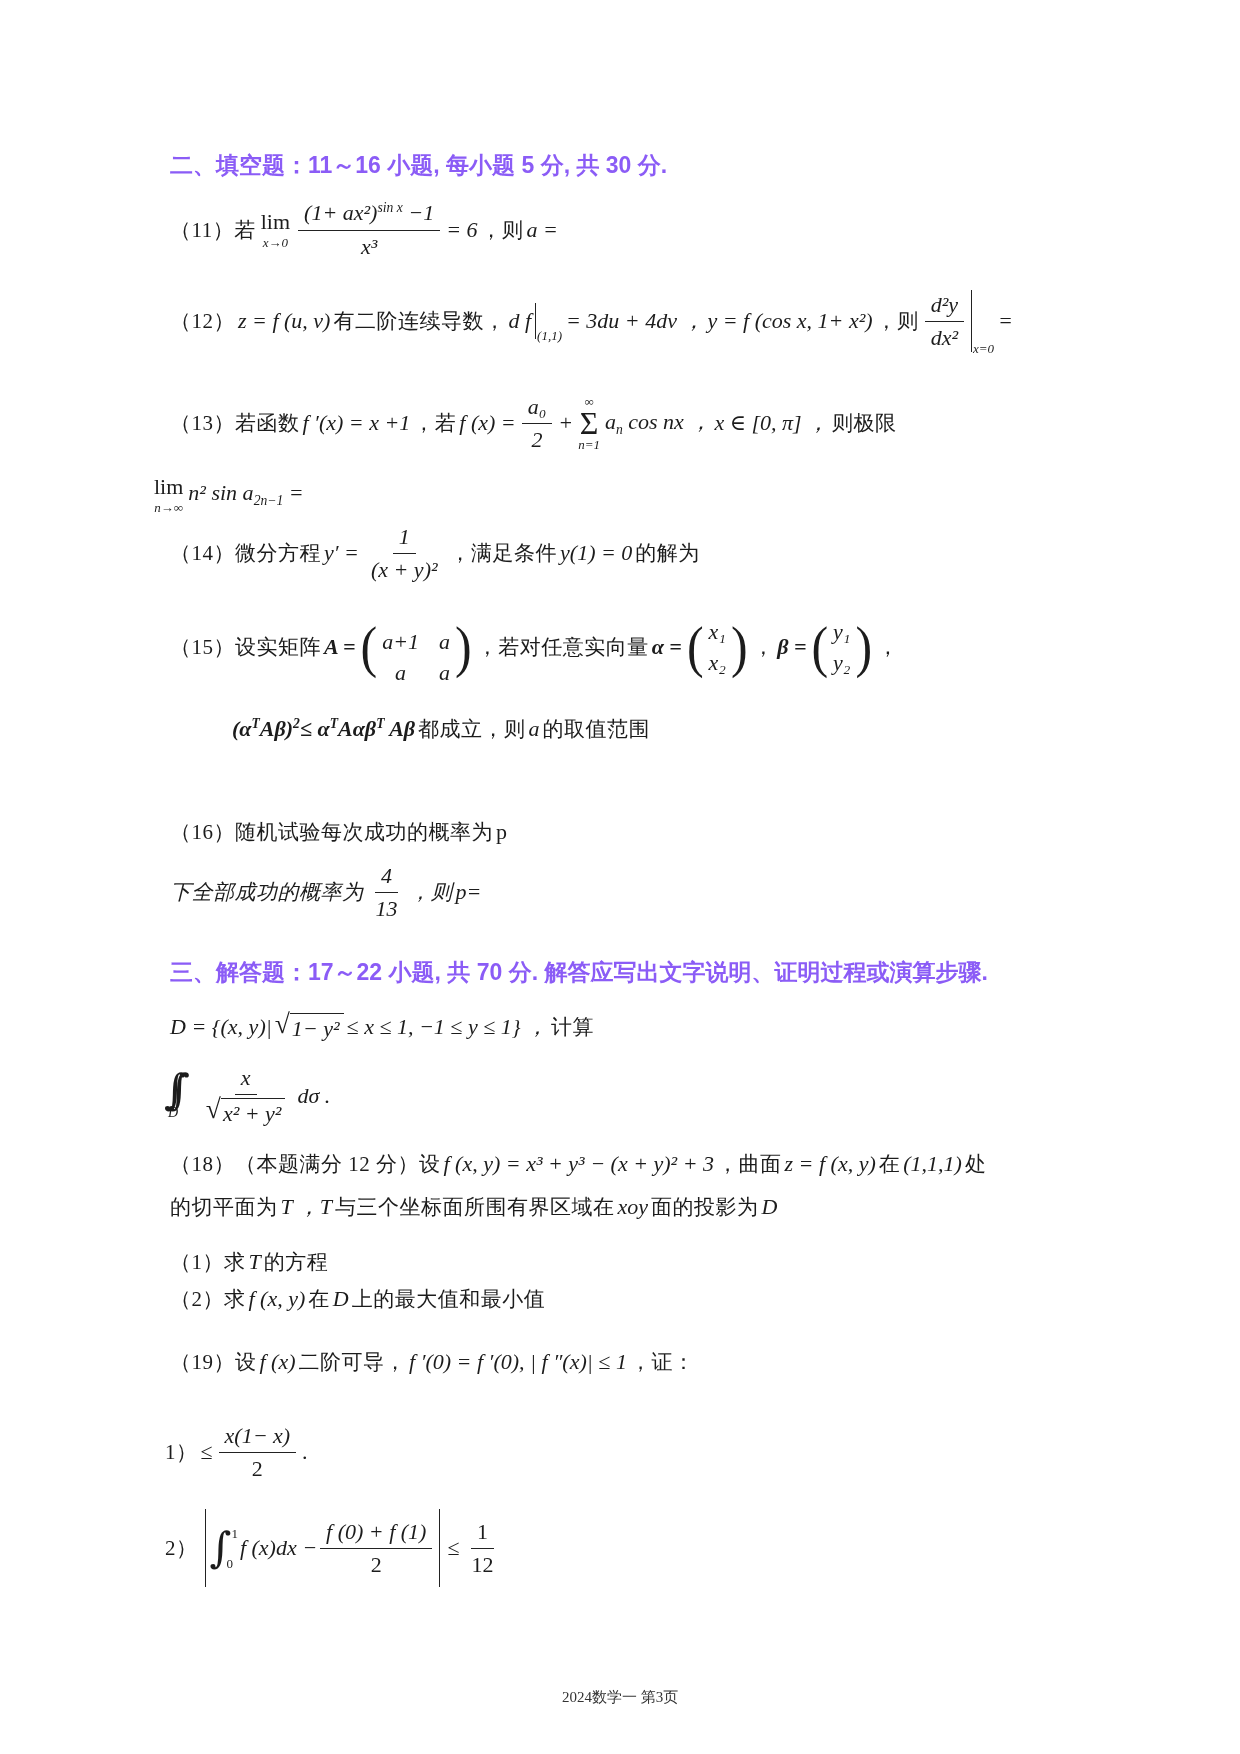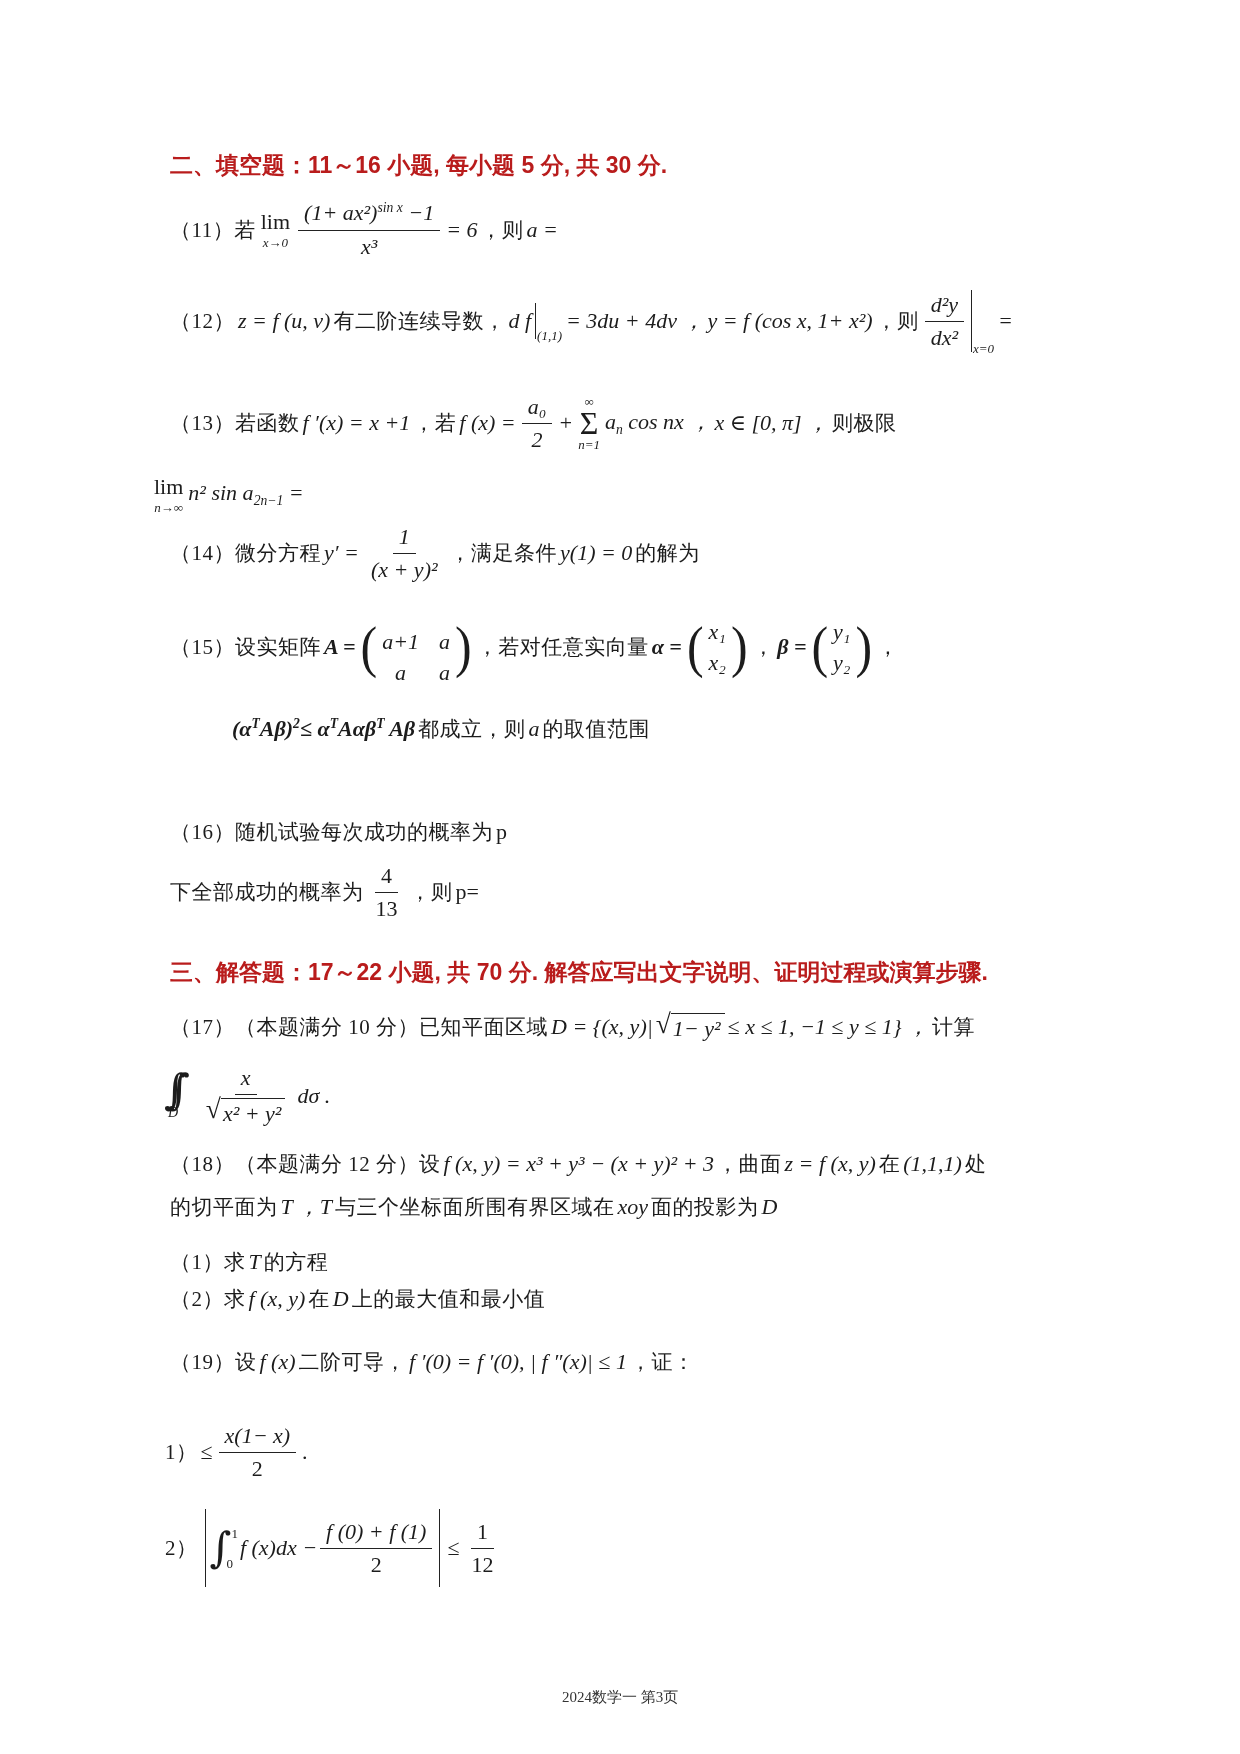--- a/index.html
+++ b/index.html
@@ -1,19 +1,19 @@
 <!DOCTYPE html>
 <html><head>
 <meta charset="utf-8">
 <style>
 *{margin:0;padding:0;box-sizing:border-box;}
 html,body{width:1240px;height:1754px;}
 body{position:relative;background:#ffffff;color:#1c1c1c;font-family:"Liberation Serif","DejaVu Serif",serif;overflow:hidden;}
 .line{position:absolute;left:170px;display:flex;align-items:center;gap:3px;white-space:nowrap;font-size:22px;}
-.hd{font-family:"Liberation Sans","DejaVu Sans",sans-serif;font-weight:700;font-size:23px;color:#b91c1c;}
+.hd{font-family:"Liberation Sans","DejaVu Sans",sans-serif;font-weight:700;font-size:23px;color:#8b5cf6;}
 .t{font-size:21px;letter-spacing:.5px;}
 .m{font-style:italic;}
 .b{font-weight:700;}
 sup,sub{font-size:.62em;font-style:italic;}
 .fr{display:inline-flex;flex-direction:column;align-items:center;text-align:center;margin:0 3px;}
 .fr .fn{padding:0 6px 3px;border-bottom:1.5px solid #222;}
 .fr .fd{padding:3px 6px 0;}
 .limop{display:inline-flex;flex-direction:column;align-items:center;line-height:1;margin:0 2px;}
 .limop .lop{font-style:normal;}
 .limop .lun{font-size:13px;font-style:italic;margin-top:3px;}
@@ -172,36 +172,35 @@
   <span class="t">都成立，则</span>
   <span class="m">a</span>
   <span class="t">的取值范围</span>
 </div>
 
 <div class="line" style="top:818px;">
   <span class="t">（16）随机试验每次成功的概率为</span>
   <span>p</span>
 </div>
 
-<div class="line" style="top:858px;height:68px;">
+<div class="line" style="top:858px;height:68px;font-style:italic;">
   <span class="t">下全部成功的概率为</span>
   <span class="fr">
     <span class="fn">4</span>
     <span class="fd">13</span>
   </span>
   <span class="t">，则</span>
   <span>p=</span>
 </div>
 
 <div class="line hd" style="top:957px;">
   <span>三、解答题：17～22 小题, 共 70 分.  解答应写出文字说明、证明过程或演算步骤.</span>
 </div>
 
 <div class="line" style="top:1006px;height:42px;">
-  <span class="t">（17）（本题满分 10 分）已知平面区域</span>
   <span class="m">D = {(x, y)|</span>
   <span class="sq">
       <span class="rs">√</span>
       <span class="rb m">1− y²</span>
     </span>
   <span class="m">≤ x ≤ 1, −1 ≤ y ≤ 1} ，</span>
   <span class="t">计算</span>
 </div>
 
 <div class="line" style="top:1058px;left:164px;height:76px;">

